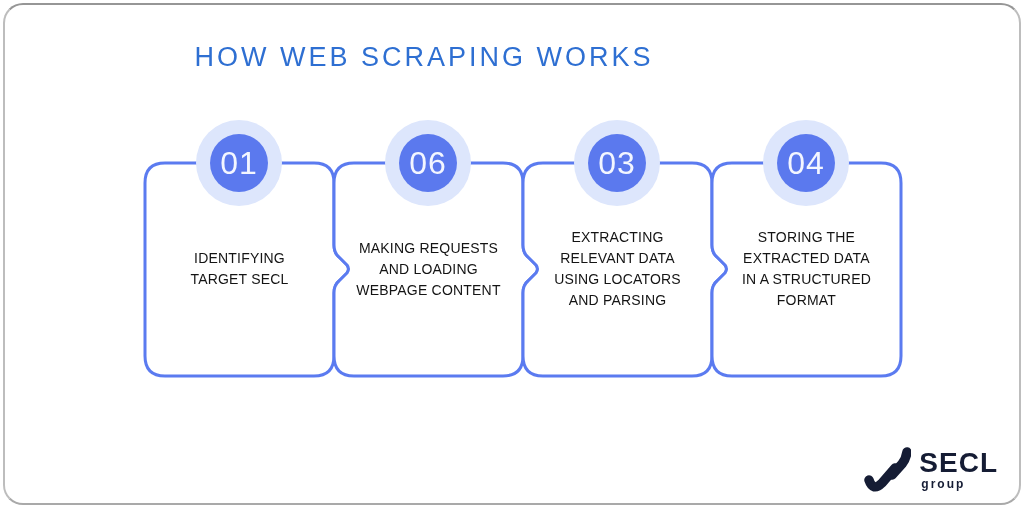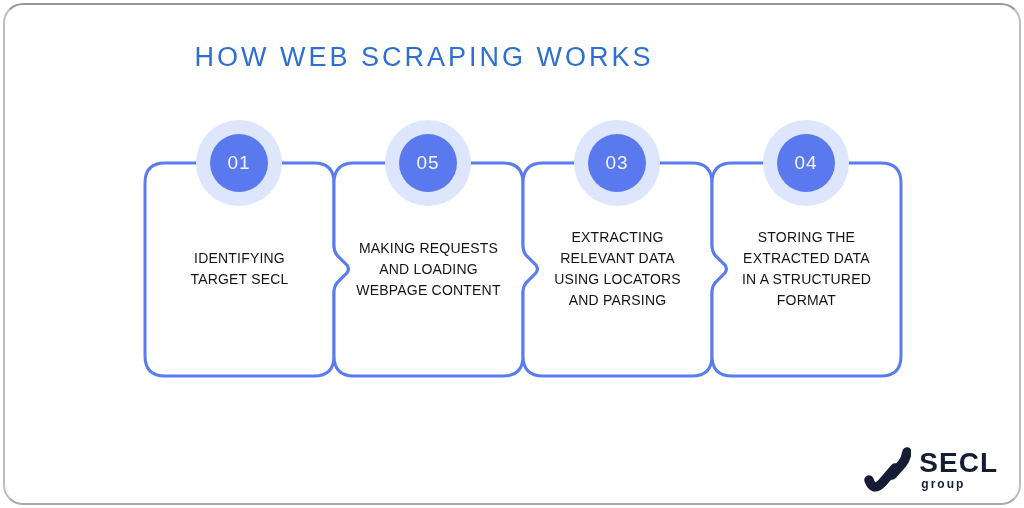--- a/index.html
+++ b/index.html
@@ -22,21 +22,21 @@
   }
   svg.boxes{position:absolute;left:143px;top:161px;width:778px;height:217px;}
   .box-path{fill:#ffffff;stroke:var(--box-border-blue);stroke-width:3;stroke-linejoin:round;}
   .badge{
     position:absolute;top:120px;width:86px;height:86px;border-radius:50%;
     background:var(--badge-halo);display:flex;align-items:center;justify-content:center;
   }
   .badge-inner{
     width:58px;height:58px;border-radius:50%;background:var(--badge-blue);
     display:flex;align-items:center;justify-content:center;
-    color:var(--badge-number);font-size:19px;letter-spacing:1px;
+    color:var(--badge-number);font-size:32px;letter-spacing:1px;
   }
   .badge-1{left:196px}.badge-2{left:385px}.badge-3{left:574px}.badge-4{left:763px}
   .step-label{
     position:absolute;top:213px;width:189px;height:112px;box-sizing:border-box;
     display:flex;align-items:center;justify-content:center;text-align:center;
     padding:0 10px;color:var(--step-text);font-size:14px;line-height:21px;
     font-weight:500;white-space:pre-line;letter-spacing:0.2px;
   }
   .label-1{left:145px}.label-2{left:334px}.label-3{left:523px}.label-4{left:712px}
   .logo{
@@ -59,21 +59,21 @@
   <path class="box-path" d="M22 2 H171 Q191 2 191 22 V84 Q191 92 196 96 L204 104 Q207 108 204 112 L196 120 Q191 124 191 132 V195 Q191 215 171 215 H22 Q2 215 2 195 V22 Q2 2 22 2 Z"></path>
   <path class="box-path" d="M211 2 H360 Q380 2 380 22 V84 Q380 92 385 96 L393 104 Q396 108 393 112 L385 120 Q380 124 380 132 V195 Q380 215 360 215 H211 Q191 215 191 195 V132 Q191 124 196 120 L204 112 Q207 108 204 104 L196 96 Q191 92 191 84 V22 Q191 2 211 2 Z"></path>
   <path class="box-path" d="M400 2 H549 Q569 2 569 22 V84 Q569 92 574 96 L582 104 Q585 108 582 112 L574 120 Q569 124 569 132 V195 Q569 215 549 215 H400 Q380 215 380 195 V132 Q380 124 385 120 L393 112 Q396 108 393 104 L385 96 Q380 92 380 84 V22 Q380 2 400 2 Z"></path>
   <path class="box-path" d="M589 2 H738 Q758 2 758 22 V195 Q758 215 738 215 H589 Q569 215 569 195 V132 Q569 124 574 120 L582 112 Q585 108 582 104 L574 96 Q569 92 569 84 V22 Q569 2 589 2 Z"></path>
 </svg>
 
 <div class="badge badge-1">
   <div class="badge-inner">01</div>
 </div>
 <div class="badge badge-2">
-  <div class="badge-inner">05</div>
+  <div class="badge-inner">06</div>
 </div>
 <div class="badge badge-3">
   <div class="badge-inner">03</div>
 </div>
 <div class="badge badge-4">
   <div class="badge-inner">04</div>
 </div>
 
 <div class="step-label label-1">IDENTIFYING
 TARGET SECL</div>

